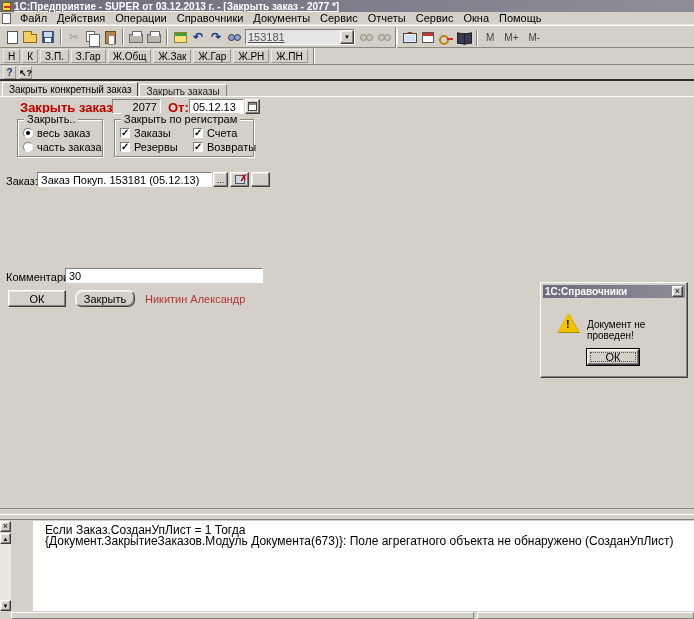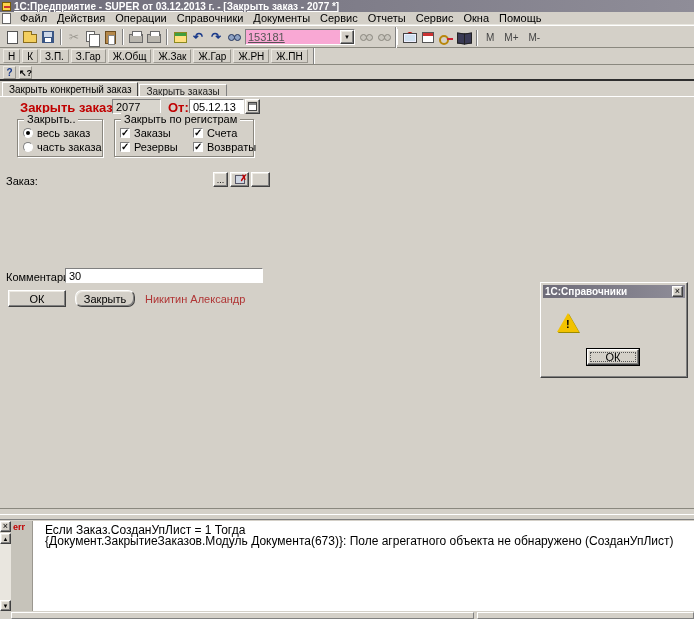--- a/index.html
+++ b/index.html
@@ -28,21 +28,21 @@
   .menubar { position:absolute; left:0; top:12px; width:694px; height:13px;
     display:flex; align-items:center; border-bottom:1px solid #e9e7e0; }
   .docicon { width:9px; height:11px; background:#fff; border:1px solid #666; margin:0 4px 0 2px; }
   .menuitem { padding:0 5px; font-size:11px; white-space:nowrap; }
   
   .toolbar1 { position:absolute; left:0; top:25px; width:694px; height:23px;
     border-top:1px solid #fff; border-bottom:1px solid #8a887f; }
   .tb-left { position:absolute; left:0; top:1px; height:20px; display:flex; align-items:center; padding-left:3px; }
   .tbtn { width:16px; height:18px; margin:0 1px; display:flex; align-items:center; justify-content:center; }
   .combo { width:110px; height:16px; display:flex; align-items:center; margin:0 2px; }
-  .combo input { flex:1; height:14px; border:none; background:#f9a8d4; font:11px "Liberation Sans",sans-serif; color:#555; padding:0 2px; min-width:0;text-decoration:underline;}
+  .combo input { flex:1; height:14px; border:none; background:#e5e5e5; font:11px "Liberation Sans",sans-serif; color:#555; padding:0 2px; min-width:0;text-decoration:underline;}
   .combo .drop { width:14px; height:14px; font-size:6px; }
   .tb-right { position:absolute; left:396px; top:1px; height:21px; display:flex; align-items:center;
     border-left:1px solid #fff; box-shadow:-1px 0 0 #808080; padding:0 4px; }
   .memtext { font-size:10px; color:#444; padding:0 5px; }
   
   .i-new { width:11px; height:13px; background:#fff; border:1px solid #555; }
   .i-open { width:14px; height:9px; background:#f3cf5f; border:1px solid #8a6d1d; position:relative; margin-top:3px;}
   .i-open::before { content:""; position:absolute; left:-1px; top:-4px; width:7px; height:3px; background:#f3cf5f; border:1px solid #8a6d1d; border-bottom:none;}
   .i-save { width:12px; height:12px; background:#3a5684; position:relative; }
   .i-save::before { content:""; position:absolute; left:2px; top:1px; width:8px; height:5px; background:#cdd8e8; }
@@ -264,21 +264,21 @@
 
   <div class="blackline"></div>
 
   <div class="tabbar">
     <div class="tab active">Закрыть конкретный заказ</div>
     <div class="tab inactive">Закрыть заказы</div>
   </div>
 
   <div class="formarea">
     <span class="redlbl" style="left:20px; top:3px;">Закрыть заказ №</span>
-    <input class="fld sunken" style="left: 112px; top: 2px; width: 49px; height: 15px; background: rgb(216, 213, 205);" value="2077">
+    <input class="fld sunken" style="left: 112px; top: 2px; width: 49px; height: 15px; text-align: right; background: rgb(216, 213, 205);" value="2077">
     <span class="redlbl" style="left:168px; top:3px;">От:</span>
     <input class="fld sunken" style="left: 189px; top: 2px; width: 55px; height: 15px;" value="05.12.13">
     <div class="btn3d" style="position:absolute; left:245px; top:2px; width:15px; height:15px;">
       <span class="i-dcal"></span>
     </div>
 
     <div class="groupbox" style="left:17px; top:22px; width:86px; height:38px;">
       <span class="legend">Закрыть..</span>
       <div class="optrow" style="left:5px; top:7px;">
         <span class="radio sel"></span>
@@ -304,20 +304,21 @@
         <span class="cbx">✓</span>
         <span>Счета</span>
       </div>
       <div class="optrow" style="left:78px; top:21px;">
         <span class="cbx">✓</span>
         <span>Возвраты</span>
       </div>
     </div>
 
     <span class="lbl" style="left:6px; top:78px;">Заказ:</span>
+    <input class="fld sunken" style="left: 37px; top: 75px; width: 175px; height: 15px;" value="Заказ Покуп. 153181 (05.12.13)">
     <div class="btn3d smallbtn" style="left:213px; top:75px; width:15px; height:15px;">
       <span>...</span>
     </div>
     <div class="btn3d smallbtn" style="left:230px; top:75px; width:19px; height:15px;">
       <span class="i-grid">
           <span class="x">✗</span>
         </span>
     </div>
     <div class="btn3d smallbtn" style="left:251px; top:75px; width:19px; height:15px;"></div>
 
@@ -332,40 +333,38 @@
   <div class="dialog">
     <div class="dlg-title">
       <span class="dtext">1С:Справочники</span>
       <div class="dlg-x btn3d">
         <span>×</span>
       </div>
     </div>
     <div class="warn">
       <span class="ex">!</span>
     </div>
+    <span class="dlg-msg">Документ не проведен!</span>
     <div class="dlg-ok btn3d">ОК</div>
   </div>
 
   <div class="splitline"></div>
 
   <div class="msgpanel">
     <div class="splitter"></div>
     <div class="msg-close btn3d">
       <span>×</span>
     </div>
     <div class="msg-up btn3d">
       <span>▲</span>
     </div>
     <div class="msg-track"></div>
     <div class="msg-down btn3d">
       <span>▼</span>
     </div>
-    <div class="gutter">
-      <span class="errmark">err</span>
-    </div>
     <div class="msgbody">
       <span class="msgline" style="top:2px;">Если Заказ.СозданУпЛист = 1 Тогда</span>
       <span class="msgline" style="top:13px;">{Документ.ЗакрытиеЗаказов.Модуль Документа(673)}: Поле агрегатного объекта не обнаружено (СозданУпЛист)</span>
     </div>
     <div class="hstrip1"></div>
     <div class="hstrip2"></div>
   </div>
 
 </div>
 

